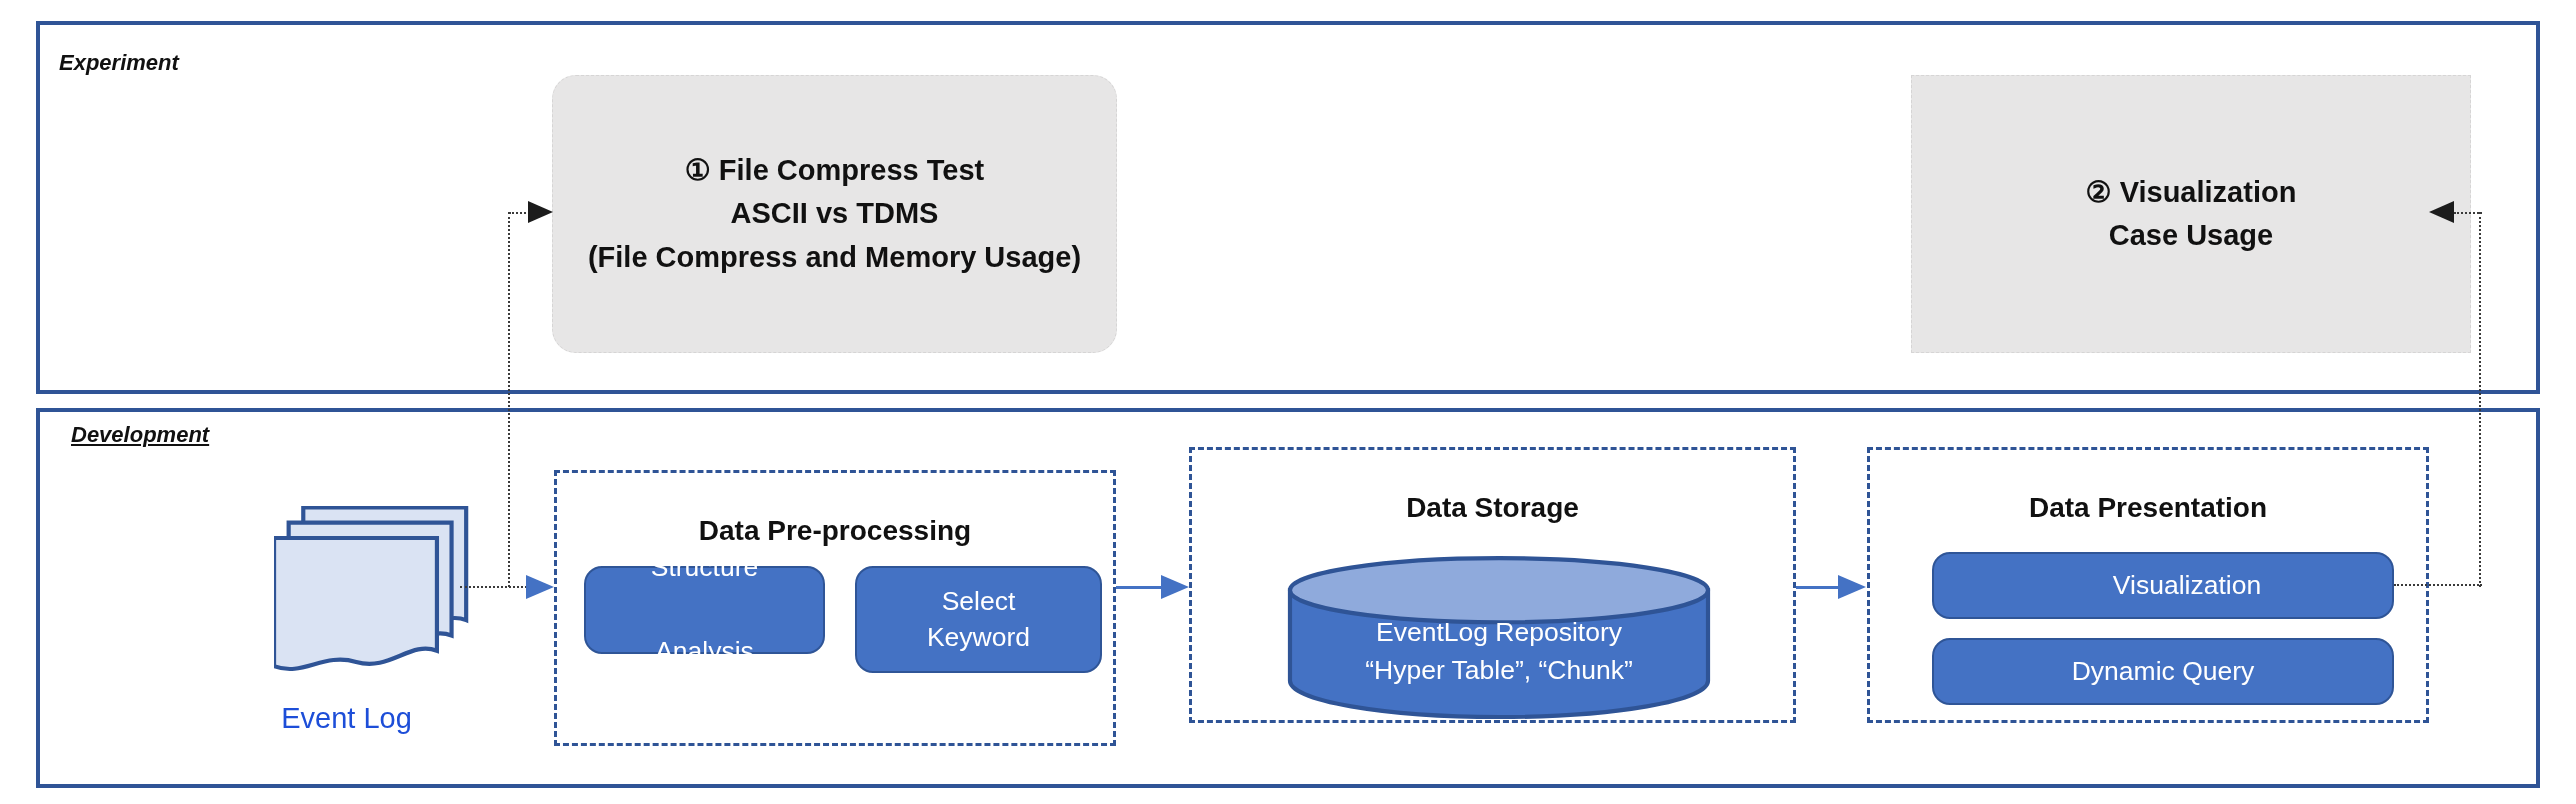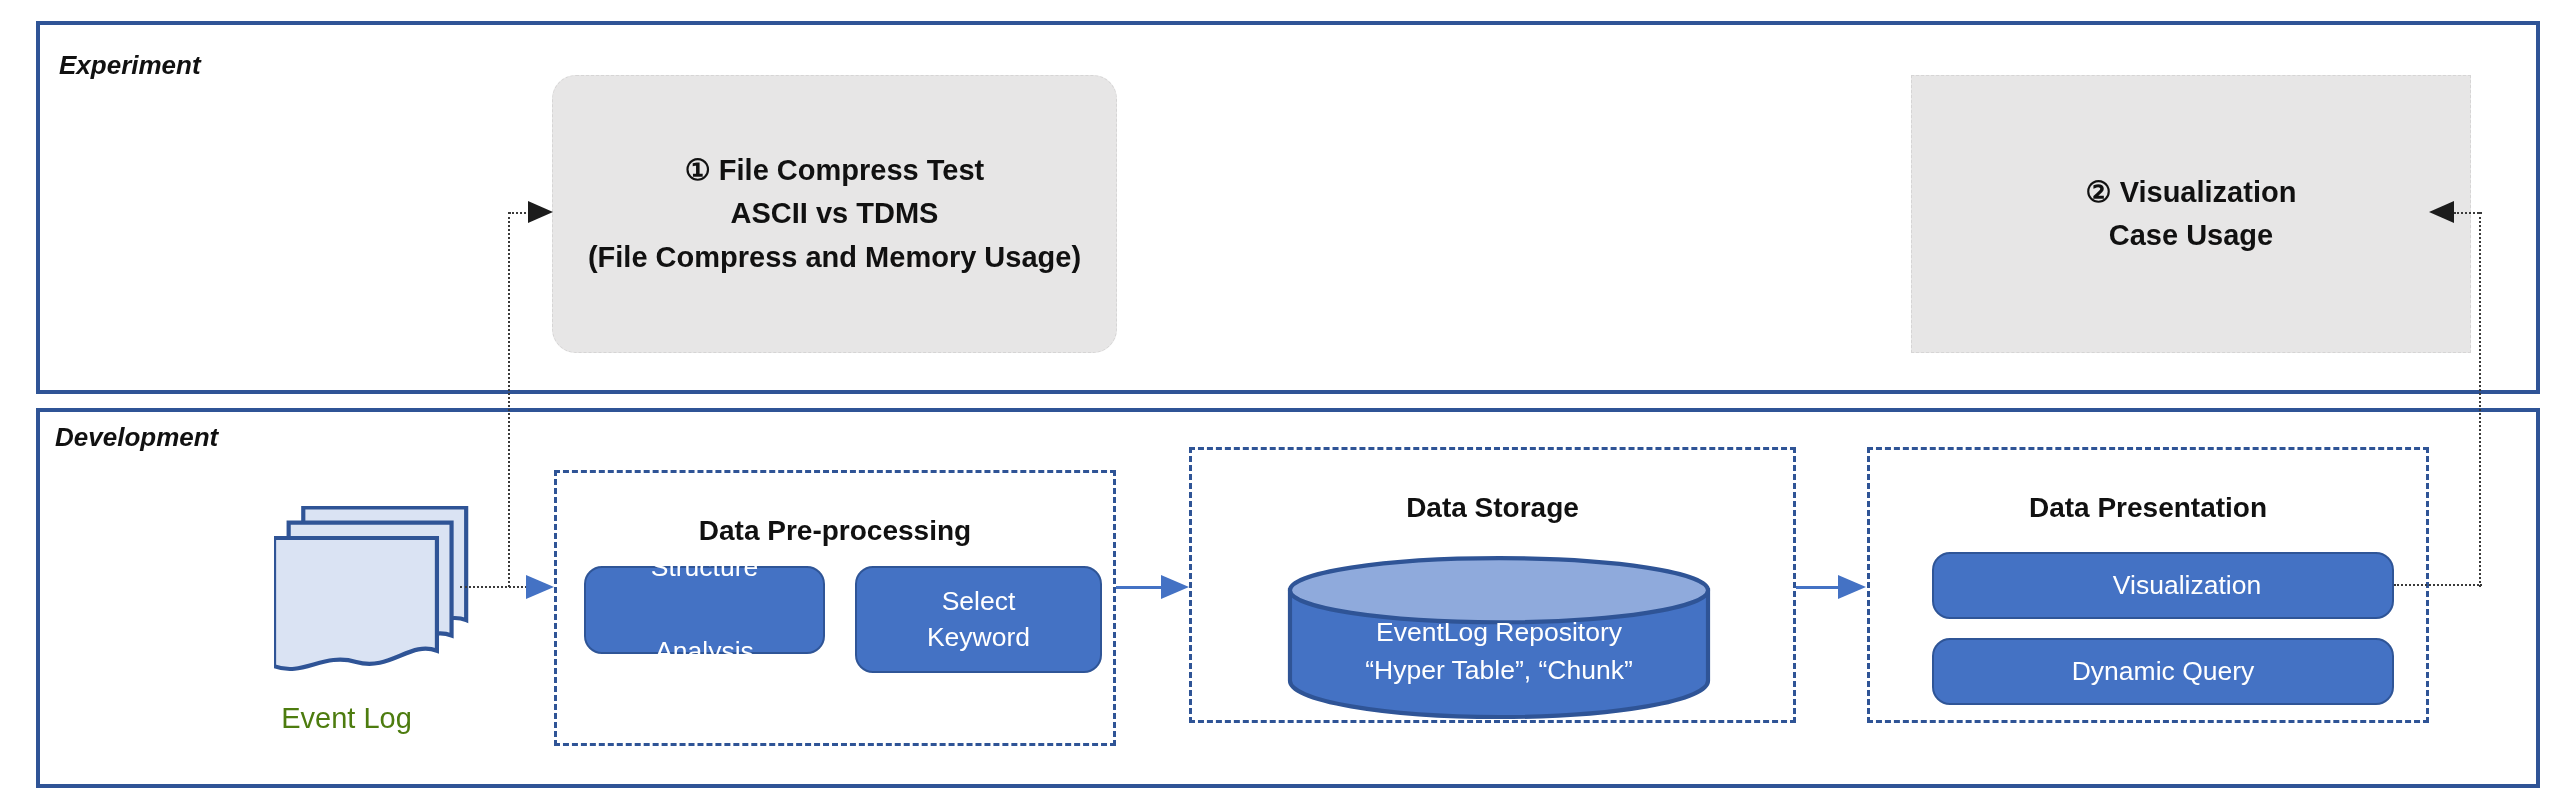--- a/index.html
+++ b/index.html
@@ -12,21 +12,21 @@
     overflow: hidden;
   }
   .lane {
     position: absolute;
     border: 4.2px solid #2F5496;
     background: transparent;
     box-sizing: border-box;
   }
   .lane-label {
     position: absolute;
-    font-size: 26px;
+    font-size: 22px;
     font-weight: bold;
     font-style: italic;
     color: #111111;
     white-space: nowrap;
   }
   .gray-box {
     position: absolute;
     background: #E7E6E6;
     border: 1.4px dashed #d6d5d5;
     box-sizing: border-box;
@@ -68,21 +68,21 @@
     justify-content: center;
     text-align: center;
     color: #ffffff;
     font-size: 26.5px;
     line-height: 1.35;
   }
   .icon-wrap { position: absolute; }
   .icon-label {
     position: absolute;
     font-size: 29px;
-    color: #4d7c0f;
+    color: #1d4ed8;
     text-align: center;
   }
   .cyl-text {
     position: absolute;
     text-align: center;
     color: #ffffff;
     font-size: 26.5px;
     line-height: 38px;
     z-index: 4;
   }
@@ -96,21 +96,21 @@
 </style>
 </head>
 <body>
 
 <div id="canvas">
 
   <div class="lane" style="left:36px; top:21px; width:2504px; height:373px;"></div>
   <div class="lane-label" style="left:59px; top:50px;">Experiment</div>
 
   <div class="lane" style="left:36px; top:408px; width:2504px; height:380px;"></div>
-  <div class="lane-label" style="left:55px; top:422px;">Development</div>
+  <div class="lane-label" style="left:71px; top:422px;text-decoration:underline;">Development</div>
 
   <div class="gray-box" style="left:552px; top:75px; width:565px; height:278px;border-radius:24px;">
     <div>① File Compress Test</div>
     <div>ASCII vs TDMS</div>
     <div>(File Compress and Memory Usage)</div>
   </div>
 
   <div class="gray-box" style="left:1867px; top:75px; width:560px; height:278px;margin-left:44px;">
     <div>② Visualization</div>
     <div>Case Usage</div>

